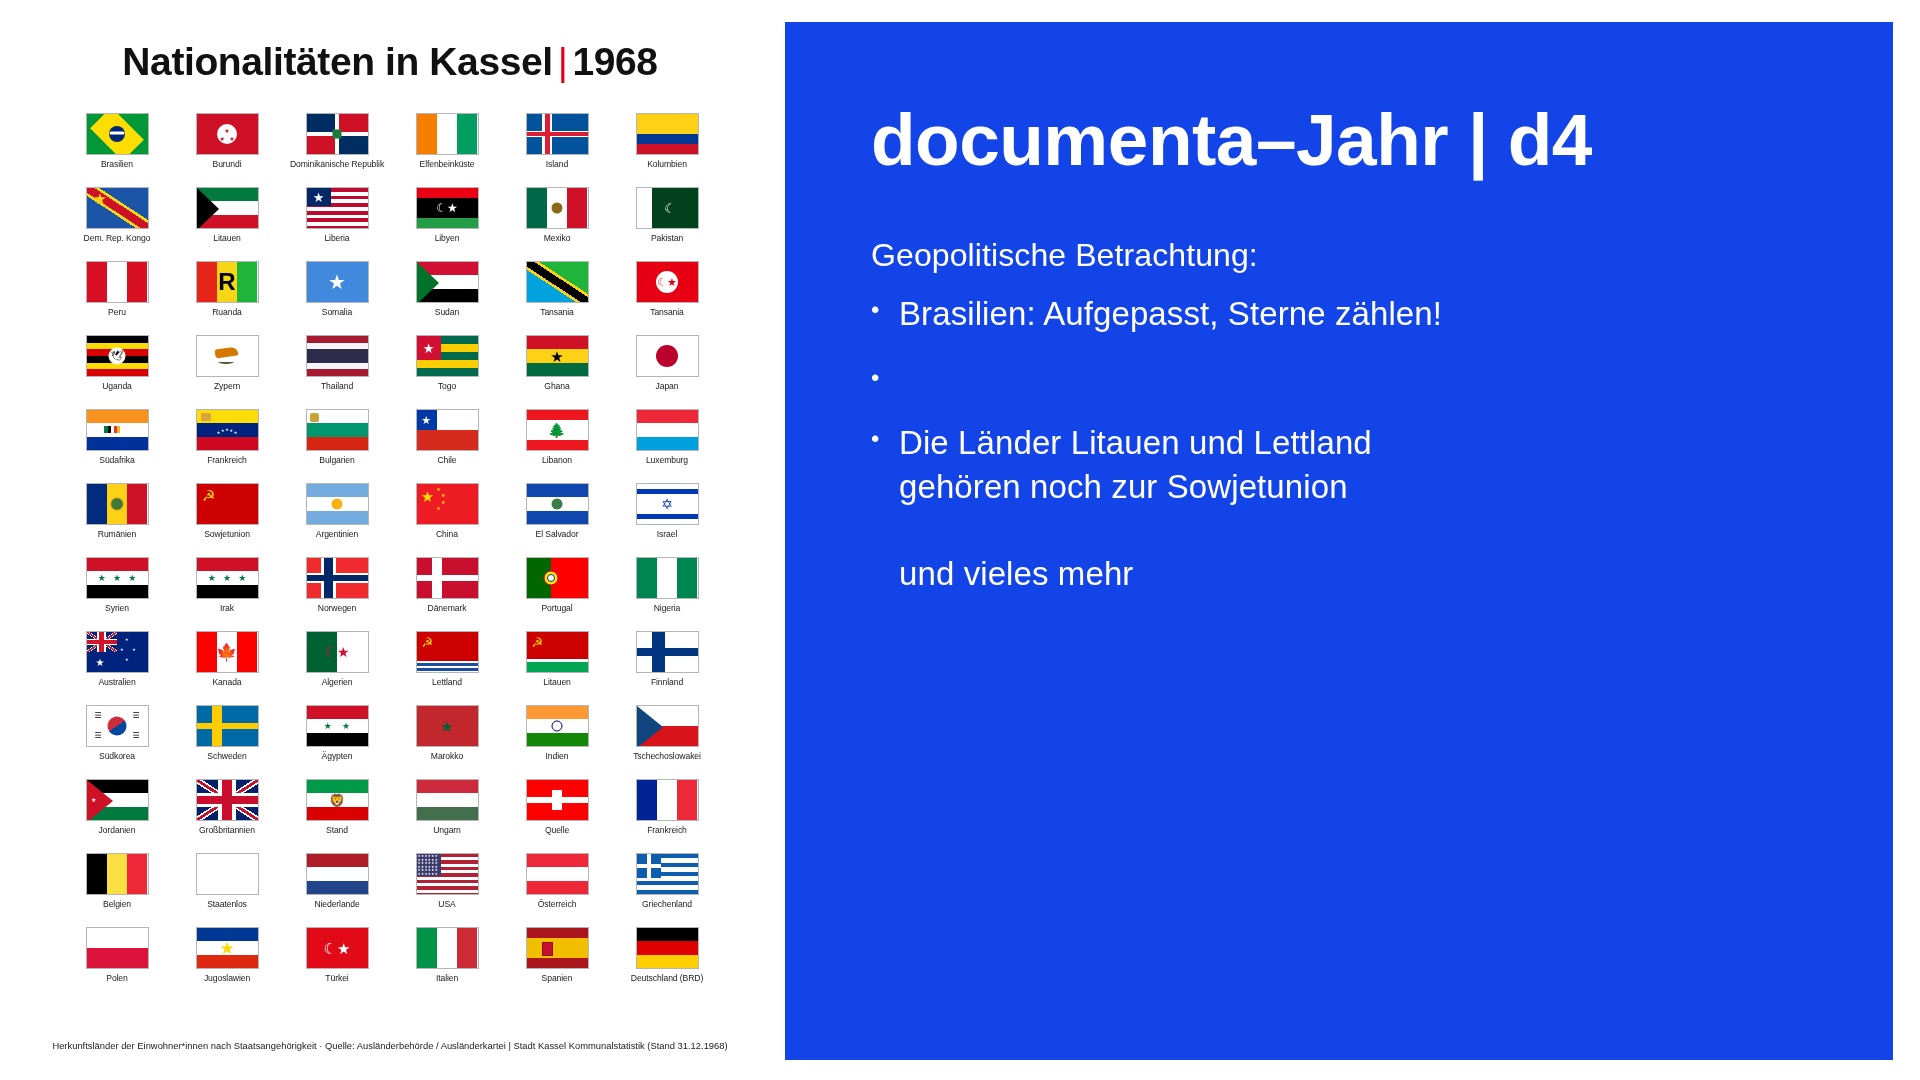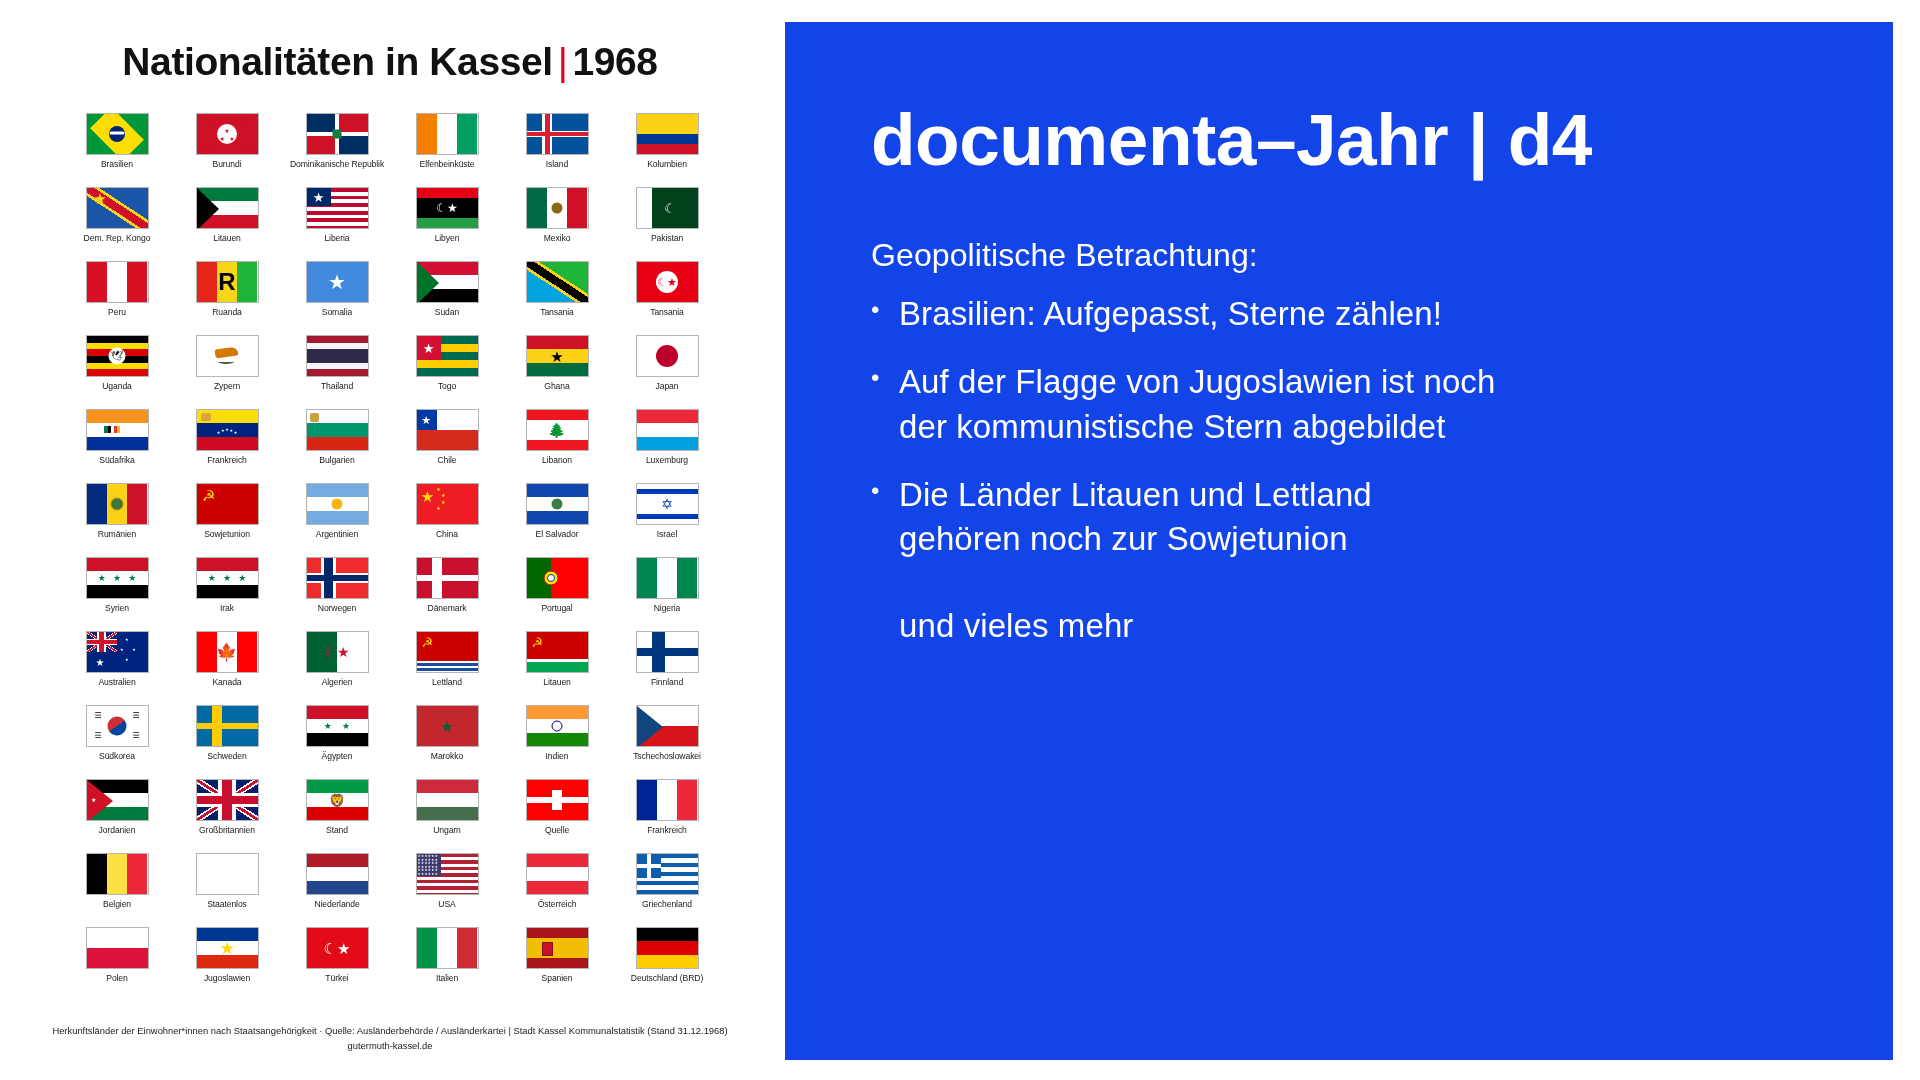--- a/index.html
+++ b/index.html
@@ -887,38 +887,35 @@
               <i style="background:#dd0000"></i>
               <i style="background:#ffce00"></i>
             </span>
           </div>
           <div class="flag-label">Deutschland (BRD)</div>
         </div>
       </div>
 
     <div class="footnote">
       <div>Herkunftsländer der Einwohner*innen nach Staatsangehörigkeit · Quelle: Ausländerbehörde / Ausländerkartei | Stadt Kassel Kommunalstatistik (Stand 31.12.1968)</div>
-      <div>gutermuth-kassel.de</div>
     </div>
   </div>
 
   <div class="panel">
     <div class="panel-h1 l2">documenta–Jahr | d4</div>
 
     <div class="panel-sub">Geopolitische Betrachtung:</div>
 
     <div class="bullets" id="bullet-list">
         <div class="bullet">
           <span class="dot">•</span>
           <span class="btxt">Brasilien: Aufgepasst, Sterne zählen!</span>
         </div>
         <div class="bullet">
           <span class="dot">•</span>
-          <span class="btxt">Auf der Flagge von Jugoslawien ist noch
-der kommunistische Stern abgebildet</span>
         </div>
         <div class="bullet">
           <span class="dot">•</span>
           <span class="btxt">Die Länder Litauen und Lettland
 gehören noch zur Sowjetunion</span>
         </div>
       </div>
 
     <div class="closing">und vieles mehr</div>
   </div>

